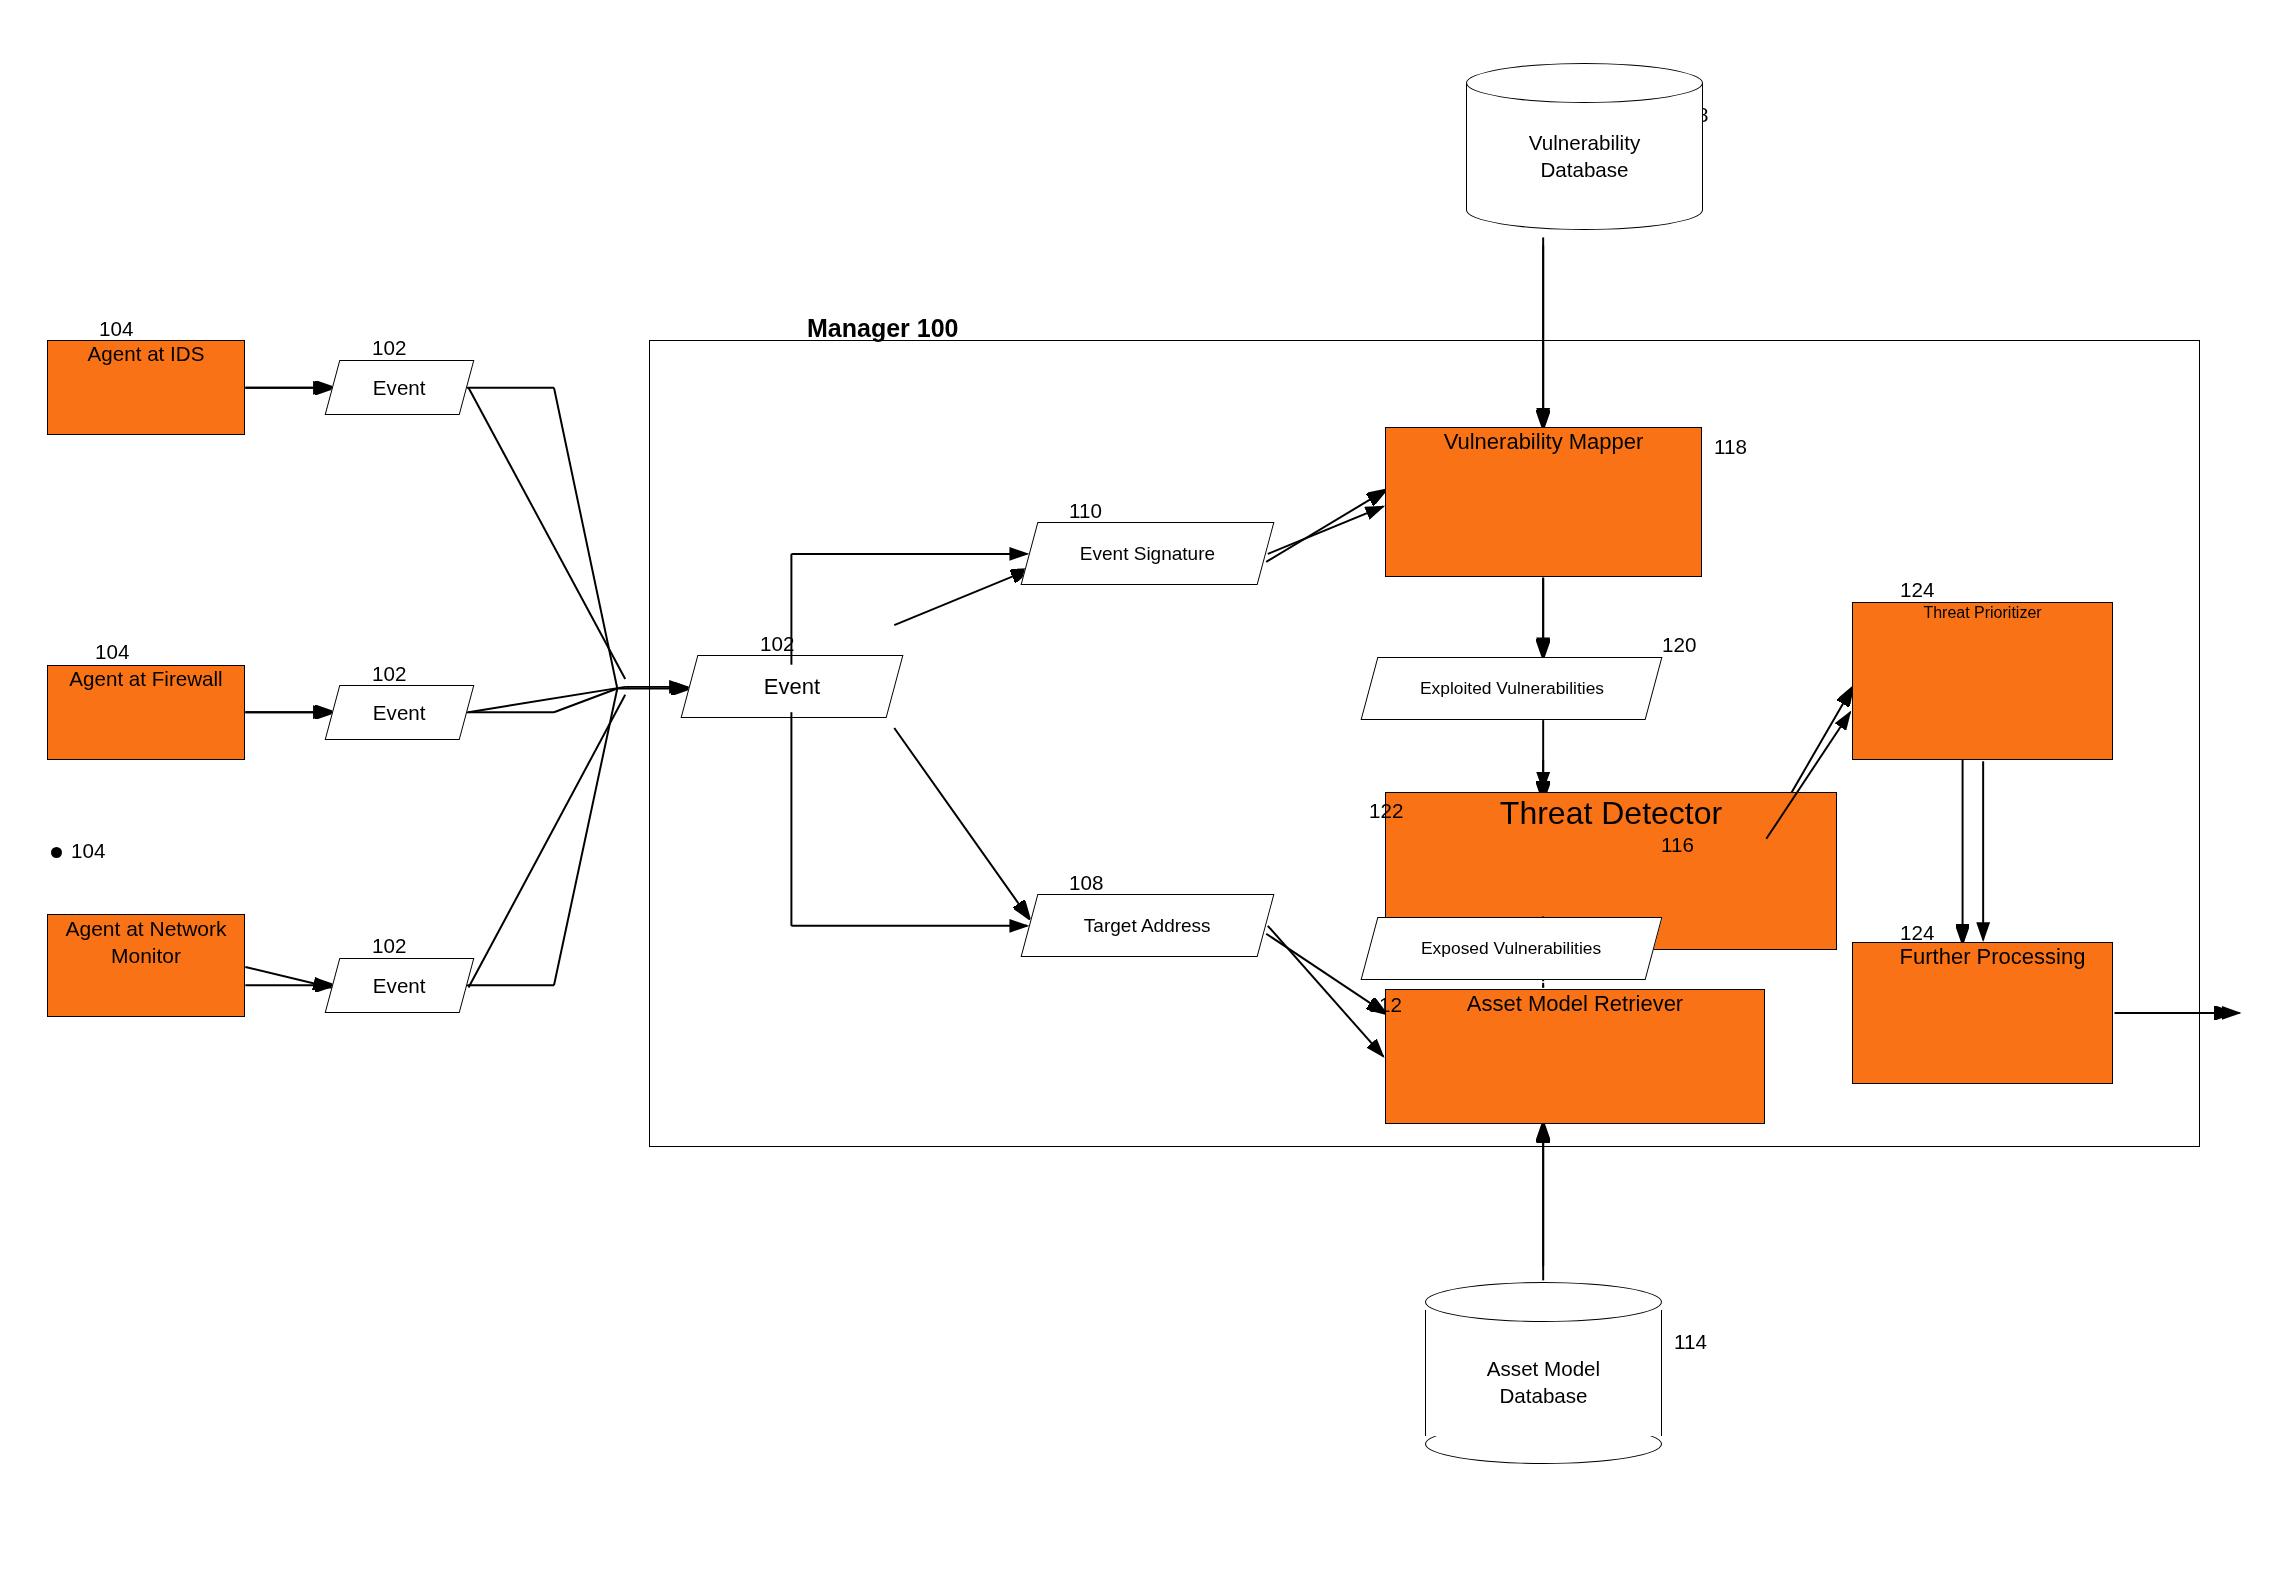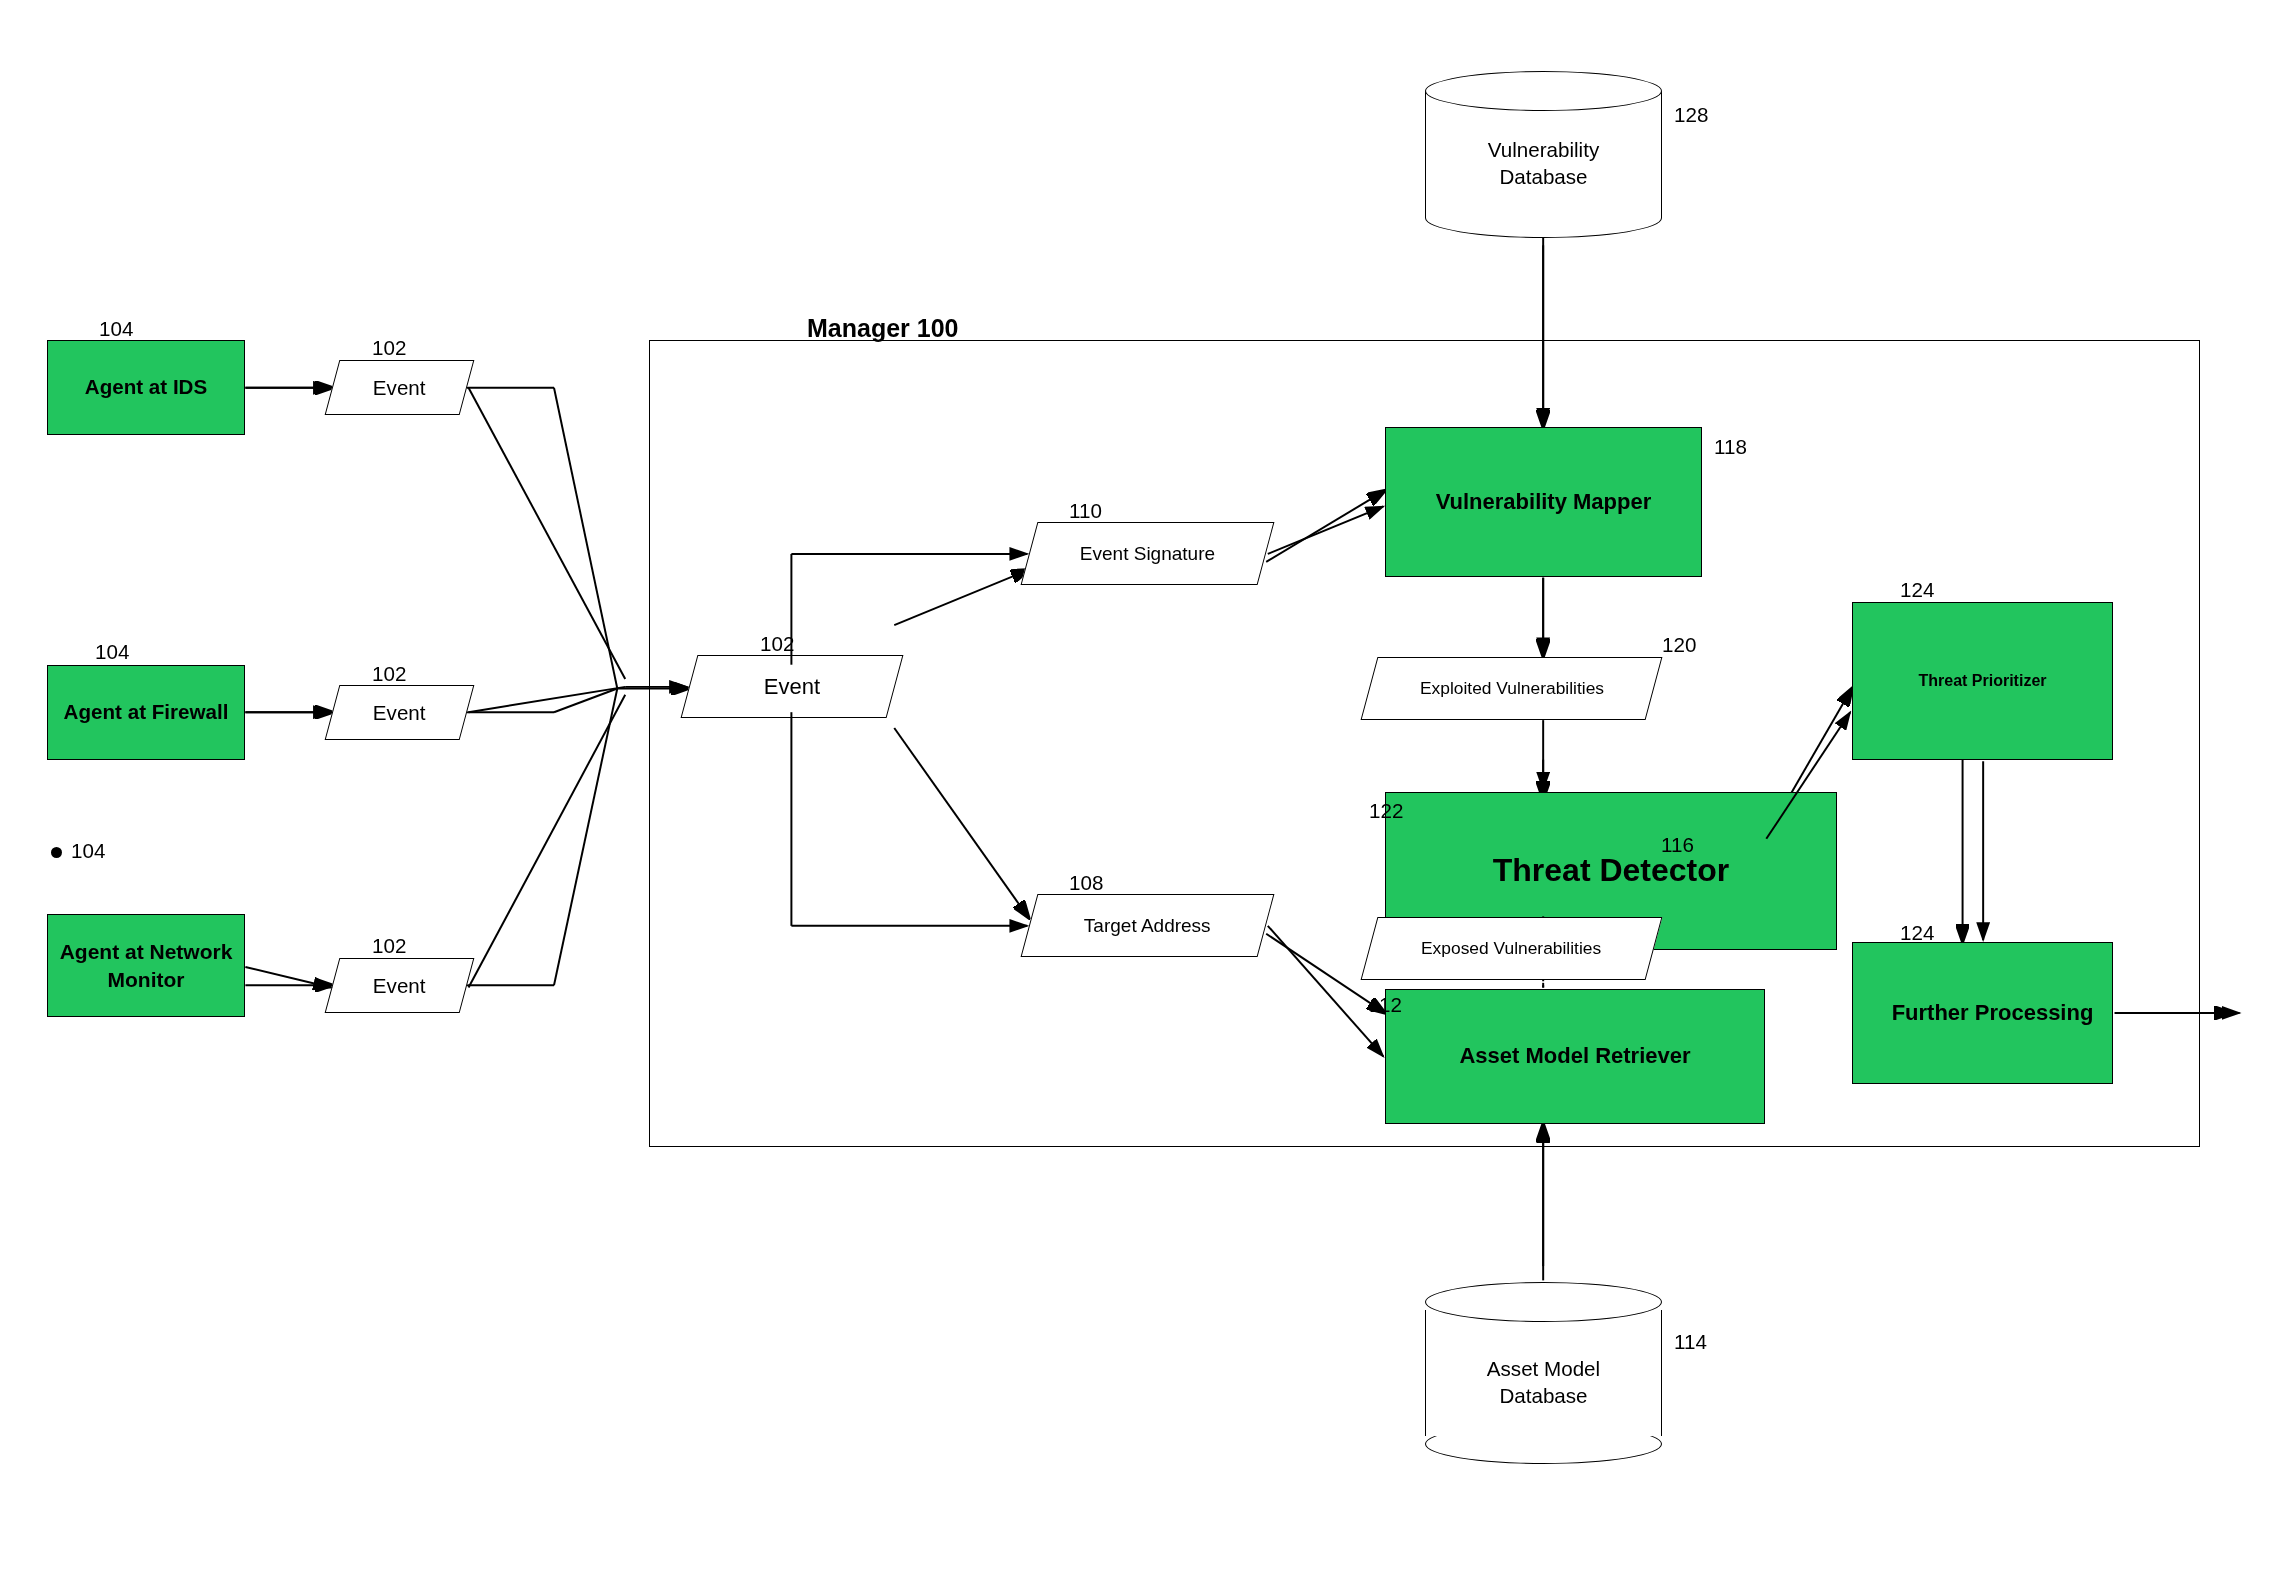--- a/index.html
+++ b/index.html
@@ -14,27 +14,27 @@
     .diagram-container {
       position: absolute;
       top: 0; left: 0;
       width: 2295px;
       height: 1589px;
     }
     
     .box {
       position: absolute;
       border: 1.6px solid #000;
-      background: #22c55e;
+      background: #f97316;
       display: flex;
-      align-items: center;
+      align-items: flex-start;
       justify-content: center;
       text-align: center;
       font-size: 22px;
-      font-weight: bold;
+      font-weight: normal;
       line-height: 1.3;
     }
     
     .parallelogram {
       position: absolute;
       background: #fff;
       border: 1.6px solid #000;
       display: flex;
       align-items: center;
       justify-content: center;
@@ -295,21 +295,21 @@
     <span>124</span>
   </div>
 
   <div class="box" style="left: 1852px; top: 942px; width: 261px; height: 142px; font-size: 22px; padding-left: 20px;">
     <span>Further Processing</span>
   </div>
   <div class="label" style="left: 1900px; top: 921px;">
     <span>124</span>
   </div>
 
-  <div class="cylinder" style="position: absolute; left: 1425px; top: 63px; width: 237px; height: 182px; justify-content: center;">
+  <div class="cylinder" style="position: absolute; left: 1466px; top: 63px; width: 237px; height: 182px;">
     <div class="cylinder-top" style="width: 237px; height: 40px; border: 1.6px solid #000; border-radius: 50%; background: #fff; position: relative; z-index: 2;"></div>
     <div class="cylinder-body" style="width: 237px; height: 127px; background: #fff; border-left: 1.6px solid #000; border-right: 1.6px solid #000; display: flex; align-items: center; justify-content: center; text-align: center; font-size: 20.6px; line-height: 1.3; margin-top: -20px; padding-top: 20px; position: relative; z-index: 1;">
       <span style="white-space: pre-line;">Vulnerability
 Database</span>
     </div>
     <div class="cylinder-bottom" style="width: 237px; height: 40px; border: 1.6px solid #000; border-radius: 50%; background: #fff; margin-top: -20px; position: relative; z-index: 0;"></div>
   </div>
   <div class="label" style="left: 1674px; top: 103px;">
     <span>128</span>
   </div>

